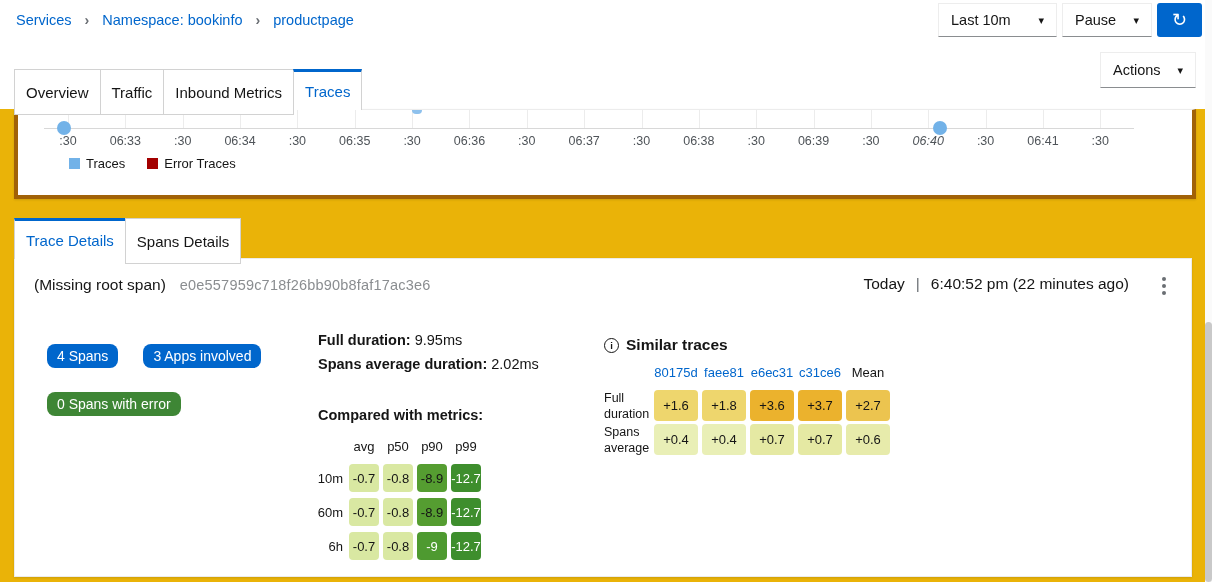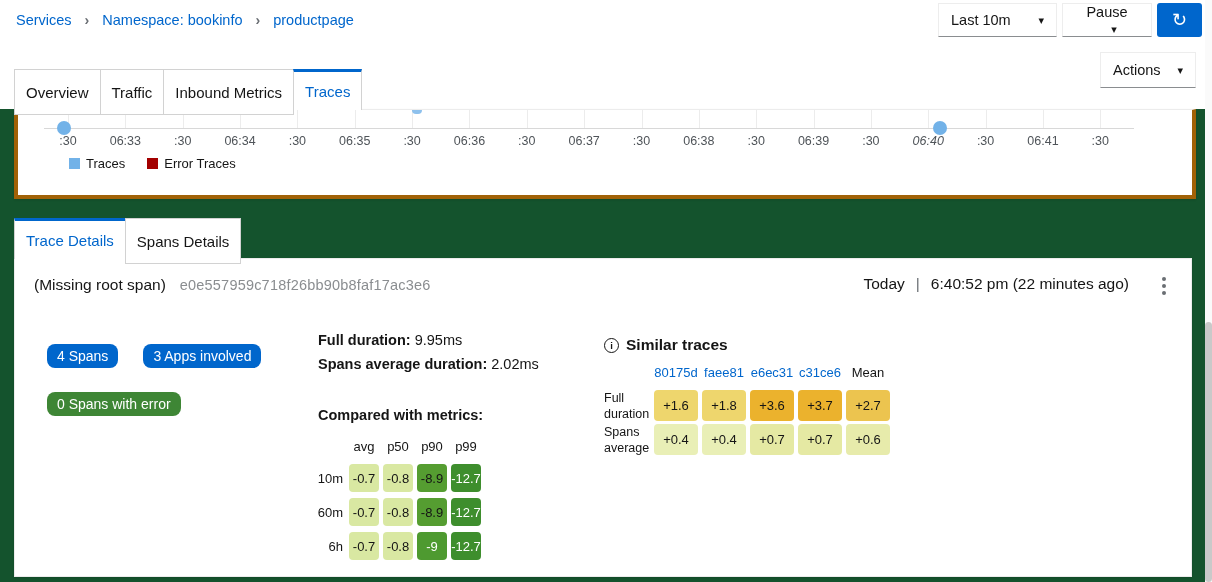--- a/index.html
+++ b/index.html
@@ -1,29 +1,29 @@
 <!DOCTYPE html>
 <html><head>
 <meta charset="utf-8">
 <style>
   html,body{margin:0;padding:0;}
-  .screen{position:relative;width:1212px;height:582px;background:#14532d;
+  .screen{position:relative;width:1212px;height:582px;background:#eab308;
     font-family:"Liberation Sans",sans-serif;color:#151515;overflow:hidden;}
 
   
   .header{position:absolute;top:0;left:0;width:1212px;height:109px;background:#fff;}
   .breadcrumb{position:absolute;top:12px;left:16px;display:flex;align-items:center;gap:13px;font-size:14.5px;}
   .crumb{color:#0066cc;cursor:pointer;}
   .crumb-sep{color:#6a6e73;font-size:14px;font-weight:bold;line-height:1;}
   .top-controls{position:absolute;top:3px;right:10px;display:flex;gap:5px;align-items:center;}
   .pf-select{box-sizing:border-box;height:34px;background:#fff;border:1px solid #ededed;border-bottom:1px solid #8a8d90;
     display:flex;align-items:center;justify-content:space-between;padding:0 12px;font-size:14.5px;cursor:pointer;}
   .pf-select .caret{font-size:11px;margin-left:14px;color:#151515;}
   .sel-duration{width:119px;}
-  .sel-pause{width:90px;flex-direction:column;}
+  .sel-pause{width:90px;}
   .refresh-btn{box-sizing:border-box;width:45px;height:34px;background:#0066cc;border:none;border-radius:3px;
     color:#fff;font-size:18px;line-height:30px;cursor:pointer;display:flex;align-items:center;justify-content:center;}
   .actions-select{position:absolute;top:52px;right:16px;width:96px;height:36px;z-index:4;}
 
   
   .tabbar{position:absolute;display:flex;z-index:3;}
   .tab{box-sizing:border-box;height:46px;background:#fff;border:1px solid #d2d2d2;display:flex;align-items:center;
     padding:0 11px;font-size:15px;color:#151515;margin-left:-1px;cursor:pointer;white-space:nowrap;}
   .tab:first-child{margin-left:0;}
   .tab.active{border-top:3px solid #0066cc;border-bottom:none;height:41px;color:#0066cc;}

